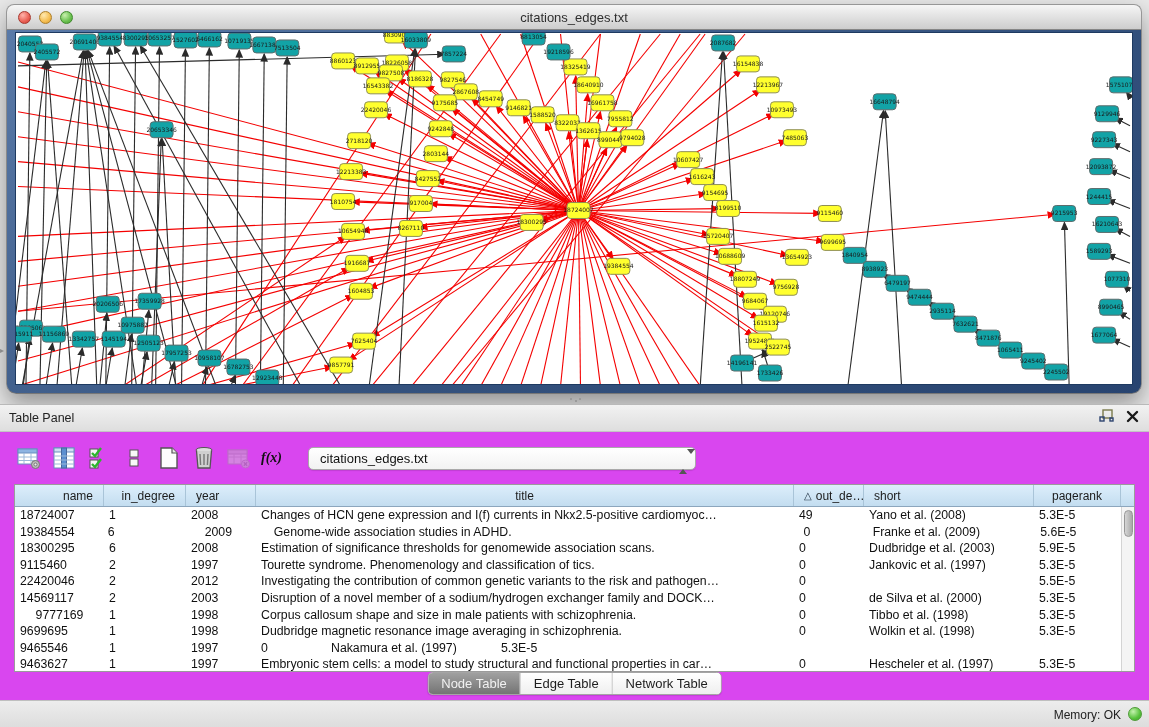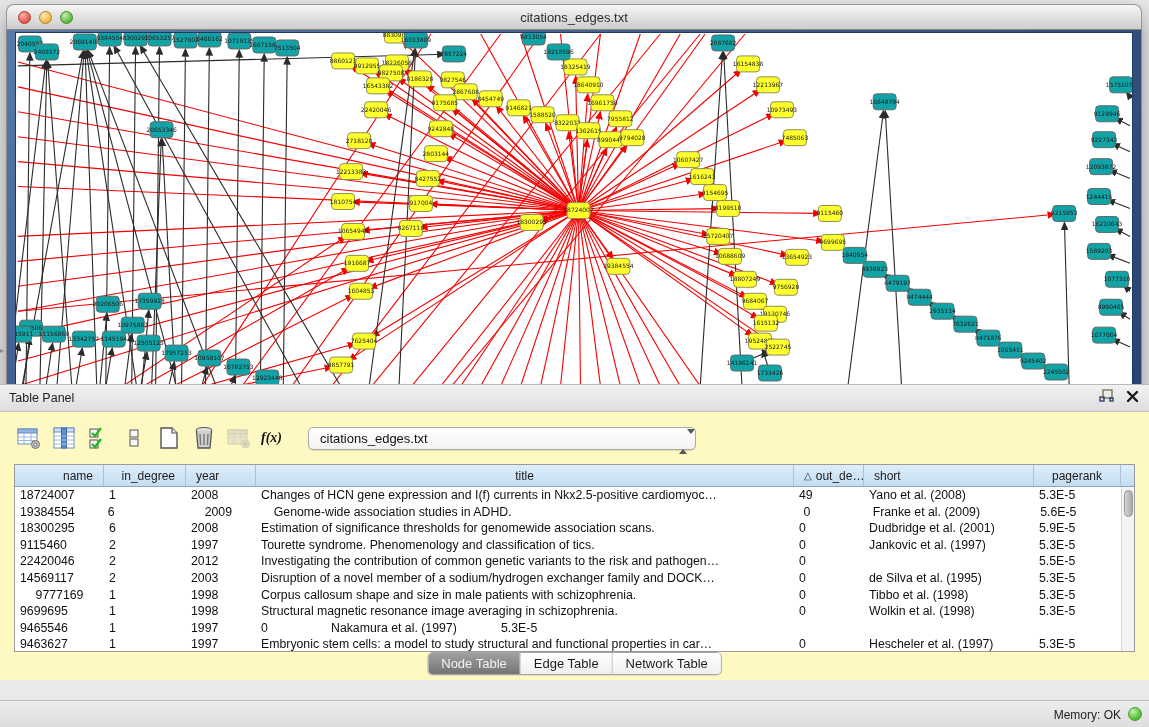--- a/index.html
+++ b/index.html
@@ -25,21 +25,21 @@
   .node-label { font-family:"DejaVu Sans",sans-serif; font-size:6px; fill:#1a1a1a; text-anchor:middle; }
 
   #left-marker { position:absolute; left:0px; top:346px; font-size:8px; color:#8a8a8a; }
 
   
   #splitter { position:absolute; top:394px; left:0; width:1149px; height:10px; }
   #splitter .grip { position:absolute; left:50%; top:3px; width:14px; height:5px; transform:translateX(-50%);
     background:radial-gradient(circle at 3px 2px,#9a9a9a 1px,transparent 1.4px),radial-gradient(circle at 8px 4px,#9a9a9a 1px,transparent 1.4px),radial-gradient(circle at 12px 2px,#9a9a9a 1px,transparent 1.4px); }
 
   
-  #table-panel { position:absolute; top:384px; left:0; width:1149px; height:296px; background:#fef9c3; border-top:1px solid #b9b9b9; }
+  #table-panel { position:absolute; top:404px; left:0; width:1149px; height:296px; background:#d946ef; border-top:1px solid #b9b9b9; }
   .panel-header { height:27px; background:linear-gradient(#f2f2f2,#dedede); border-bottom:1px solid #c4c4c4; position:relative; }
   .panel-title { position:absolute; left:9px; top:6px; font-size:12.5px; color:#222; }
   .panel-hicons { position:absolute; right:10px; top:4px; display:flex; gap:12px; align-items:center; }
   .panel-hicons svg { display:block; }
 
   .toolbar { position:absolute; top:38px; left:16px; height:30px; display:flex; align-items:center; gap:9px; }
   .tbtn { width:26px; height:26px; display:flex; align-items:center; justify-content:center; }
   .tbtn svg { display:block; }
   .tbtn.disabled { opacity:.45; }
   .fx { font-family:"Liberation Serif",serif; font-style:italic; font-weight:bold; font-size:14px; color:#111; width:30px; }
@@ -845,21 +845,21 @@
           <div class="td" style="width: 70px;">0</div>
           <div class="td" style="width: 170px;">Franke et al. (2009)</div>
           <div class="td" style="width: 87px;">5.6E-5</div>
         </div>
         <div class="tr">
           <div class="td" style="width: 89px;">18300295</div>
           <div class="td" style="width: 82px;">6</div>
           <div class="td" style="width: 70px;">2008</div>
           <div class="td" style="width: 538px;">Estimation of significance thresholds for genomewide association scans.</div>
           <div class="td" style="width: 70px;">0</div>
-          <div class="td" style="width: 170px;">Dudbridge et al. (2001)</div>
+          <div class="td" style="width: 170px;">Dudbridge et al. (2003)</div>
           <div class="td" style="width: 87px;">5.9E-5</div>
         </div>
         <div class="tr">
           <div class="td" style="width: 89px;">9115460</div>
           <div class="td" style="width: 82px;">2</div>
           <div class="td" style="width: 70px;">1997</div>
           <div class="td" style="width: 538px;">Tourette syndrome. Phenomenology and classification of tics.</div>
           <div class="td" style="width: 70px;">0</div>
           <div class="td" style="width: 170px;">Jankovic et al. (1997)</div>
           <div class="td" style="width: 87px;">5.3E-5</div>
@@ -872,37 +872,37 @@
           <div class="td" style="width: 70px;">0</div>
           <div class="td" style="width: 170px; margin-top: 21px;">Stergiakouli et al. (2012)</div>
           <div class="td" style="width: 87px;">5.5E-5</div>
         </div>
         <div class="tr">
           <div class="td" style="width: 89px;">14569117</div>
           <div class="td" style="width: 82px;">2</div>
           <div class="td" style="width: 70px;">2003</div>
           <div class="td" style="width: 538px;">Disruption of a novel member of a sodium/hydrogen exchanger family and DOCK…</div>
           <div class="td" style="width: 70px;">0</div>
-          <div class="td" style="width: 170px;">de Silva et al. (1995)</div>
+          <div class="td" style="width: 170px;">de Silva et al. (2000)</div>
           <div class="td" style="width: 87px;">5.3E-5</div>
         </div>
         <div class="tr">
           <div class="td" style="width: 89px; text-align: center;">9777169</div>
           <div class="td" style="width: 82px;">1</div>
           <div class="td" style="width: 70px;">1998</div>
           <div class="td" style="width: 538px;">Corpus callosum shape and size in male patients with schizophrenia.</div>
           <div class="td" style="width: 70px;">0</div>
           <div class="td" style="width: 170px;">Tibbo et al. (1998)</div>
           <div class="td" style="width: 87px;">5.3E-5</div>
         </div>
         <div class="tr">
           <div class="td" style="width: 89px;">9699695</div>
           <div class="td" style="width: 82px;">1</div>
           <div class="td" style="width: 70px;">1998</div>
-          <div class="td" style="width: 538px;">Structural magnetic resonance image averaging in schizophrenia.</div>
+          <div class="td" style="width: 538px;">Dudbridge magnetic resonance image averaging in schizophrenia.</div>
           <div class="td" style="width: 70px;">0</div>
           <div class="td" style="width: 170px;">Wolkin et al. (1998)</div>
           <div class="td" style="width: 87px;">5.3E-5</div>
         </div>
         <div class="tr">
           <div class="td" style="width: 89px;">9465546</div>
           <div class="td" style="width: 82px;">1</div>
           <div class="td" style="width: 70px;">1997</div>
           <div class="td" style="width: 70px;">0</div>
           <div class="td" style="width: 170px;">Nakamura et al. (1997)</div>

